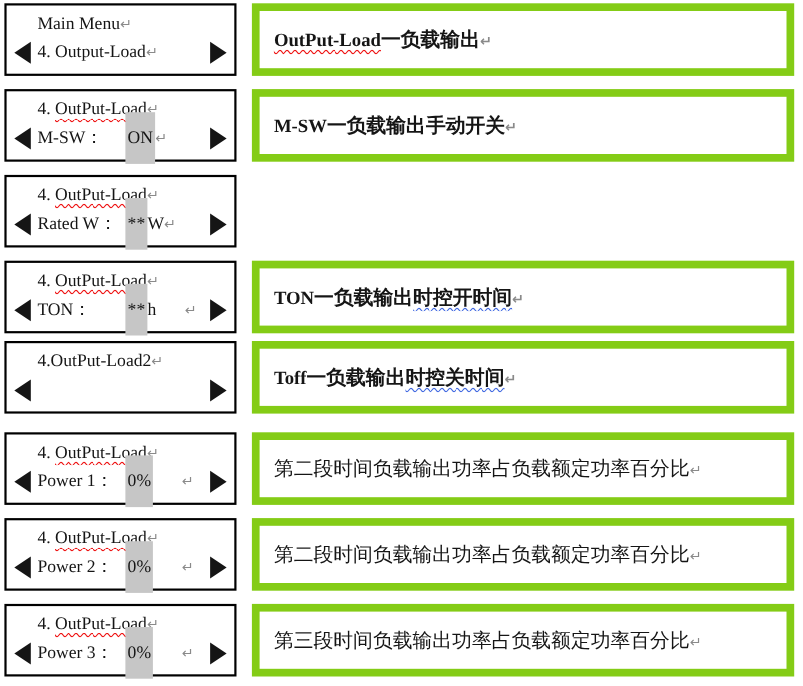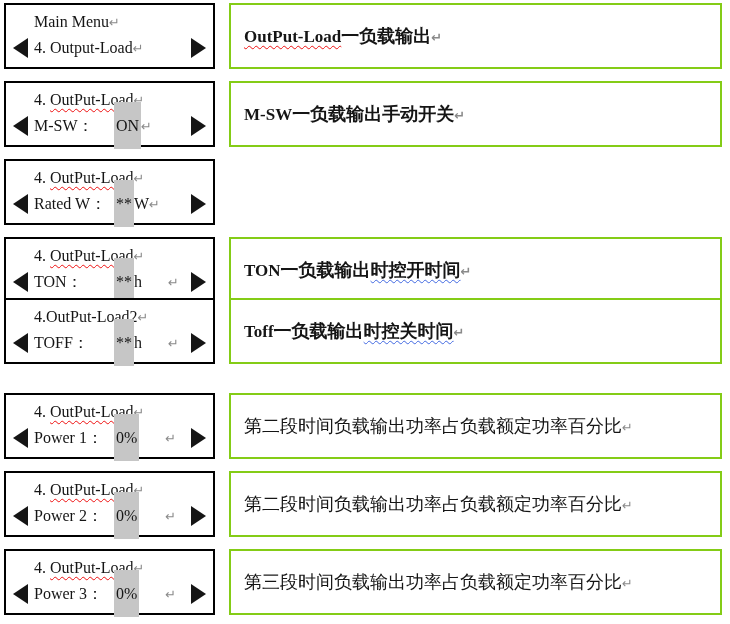--- a/index.html
+++ b/index.html
@@ -31,21 +31,21 @@
   .wavy-red  { text-decoration:underline; text-decoration-style:wavy;
                text-decoration-color:#ee1111; text-decoration-thickness:1px;
                text-underline-offset:3px; }
   .wavy-blue { text-decoration:underline; text-decoration-style:wavy;
                text-decoration-color:#4169e1; text-decoration-thickness:1px;
                text-underline-offset:3px; }
 
   
   .desc-box {
     position:absolute; left:229px; top:0; width:493px; height:66px;
-    box-sizing:border-box; border:2px solid #84cc16; background:#fff;
+    box-sizing:border-box; border:7px solid #84cc16; background:#fff;
     display:flex; align-items:center; padding-left:13px;
     font-size:18px; white-space:nowrap;
   }
   .desc-box.bold { font-weight:bold; }
   .desc-line { margin:0; }
   .term { font-size:17px; }
 </style>
 </head>
 <body>
 
@@ -89,25 +89,24 @@
       <span class="arrow arrow-left"></span>
       <div class="l1"><span>4. </span><span class="wavy-red">OutPut-Load</span><span class="ret">↵</span></div>
       <div class="l2"><span class="param-label">TON：</span><span class="hl">**</span><span>h</span><span class="ret gap">↵</span></div>
       <span class="arrow arrow-right"></span>
     </div>
     <div class="desc-box bold">
       <p class="desc-line"><span class="term">TON</span><span>一负载输出</span><span class="wavy-blue">时控开时间</span><span class="ret">↵</span></p>
     </div>
   </div>
 
-  <div class="row" style="top:298px">
+  <div class="row" style="top:310px">
     <div class="lcd">
       <span class="arrow arrow-left"></span>
       <div class="l1"><span>4.OutPut-Load2</span><span class="ret">↵</span></div>
-      <div class="l2"><span class="param-label">TOFF：</span><span class="hl">**</span><span>h</span><span class="ret gap">↵</span></div>
       <span class="arrow arrow-right"></span>
     </div>
     <div class="desc-box bold">
       <p class="desc-line"><span class="term">Toff</span><span>一负载输出</span><span class="wavy-blue">时控关时间</span><span class="ret">↵</span></p>
     </div>
   </div>
 
   <div class="row" style="top:393px">
     <div class="lcd">
       <span class="arrow arrow-left"></span>

